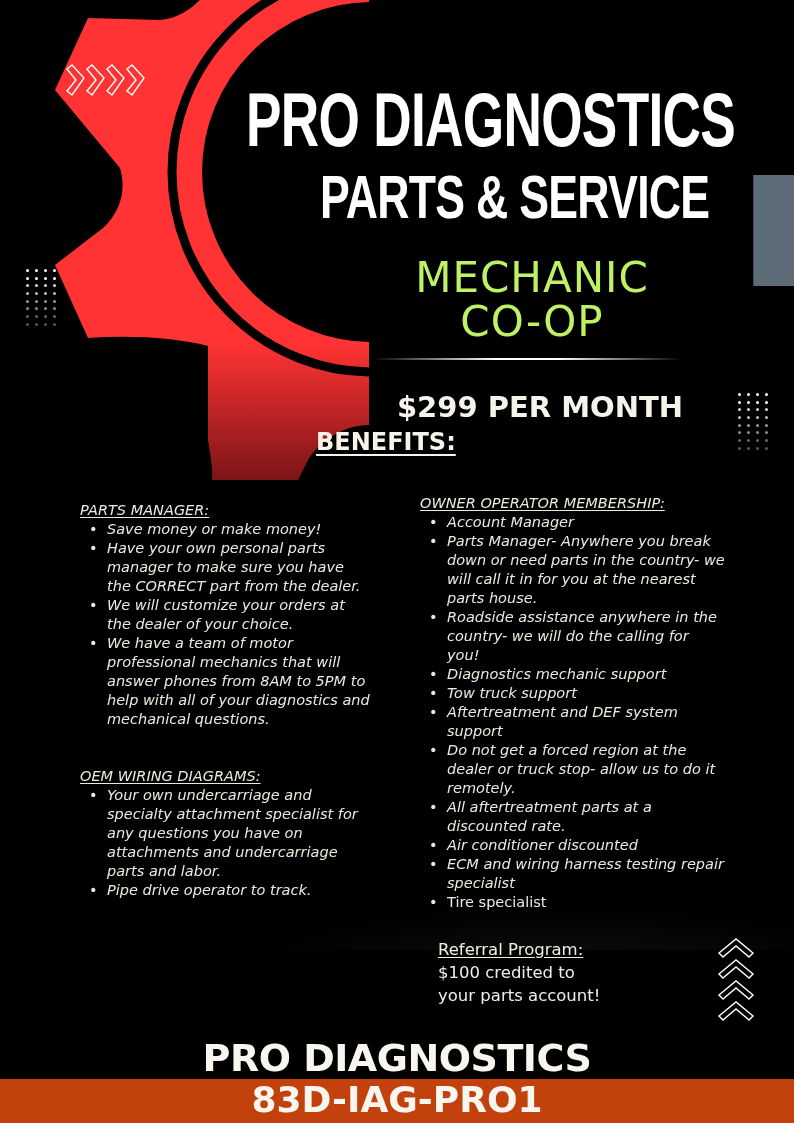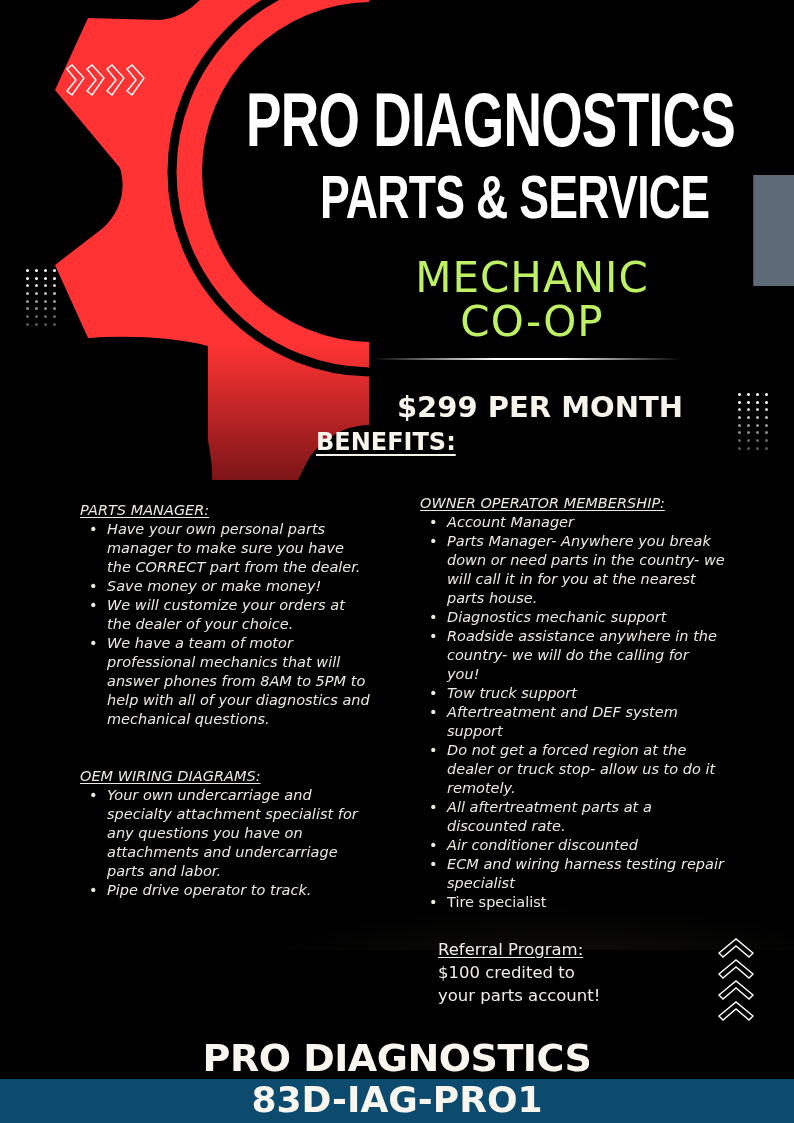--- a/index.html
+++ b/index.html
@@ -74,21 +74,21 @@
   }
   .referral .ref-head { text-decoration: underline; text-underline-offset: 2px; }
   .chevrons-up { position: absolute; left: 717px; top: 938px; width: 38px; height: 86px; }
 
   .footer-name {
     position: absolute; left: 0; top: 1036px; width: 794px; text-align: center;
     font-family: "DejaVu Sans", sans-serif; font-weight: bold; font-size: 38px; line-height: 44px;
     color: #f8f6ee; letter-spacing: -0.5px;
   }
   .footer-bar {
-    position: absolute; left: 0; top: 1079px; width: 794px; height: 44px; background: #0c4a6e;
+    position: absolute; left: 0; top: 1079px; width: 794px; height: 44px; background: #c2410c;
     text-align: center; font-family: "DejaVu Sans", sans-serif; font-weight: bold;
     font-size: 36px; line-height: 42px; color: #f8f6ee;
   }
 </style>
 </head>
 <body>
 
 <div class="bg-swoosh"></div>
 
 <svg class="gear" viewBox="0 0 372 480" xmlns="http://www.w3.org/2000/svg">
@@ -288,40 +288,40 @@
   <div>CO-OP</div>
 </div>
 <div class="divider-line"></div>
 <div class="price">$299 PER MONTH</div>
 
 <div class="benefits">BENEFITS:</div>
 
 <div class="col col-left">
   <div class="sec-head">PARTS MANAGER:</div>
   <ul>
+    <li>Save money or make money!</li>
     <li>Have your own personal parts manager to make sure you have the CORRECT part from the dealer.</li>
-    <li>Save money or make money!</li>
     <li>We will customize your orders at the dealer of your choice.</li>
     <li>We have a team of motor professional mechanics that will answer phones from 8AM to 5PM to help with all of your diagnostics and mechanical questions.</li>
   </ul>
   <div class="gap"></div>
   <div class="sec-head">OEM WIRING DIAGRAMS:</div>
   <ul>
     <li>Your own undercarriage and specialty attachment specialist for any questions you have on attachments and undercarriage parts and labor.</li>
     <li>Pipe drive operator to track.</li>
   </ul>
 </div>
 
 <div class="col col-right">
   <div class="sec-head">OWNER OPERATOR MEMBERSHIP:</div>
   <ul>
     <li>Account Manager</li>
     <li>Parts Manager- Anywhere you break down or need parts in the country- we will call it in for you at the nearest parts house.</li>
+    <li>Roadside assistance anywhere in the country- we will do the calling for you!</li>
     <li>Diagnostics mechanic support</li>
-    <li>Roadside assistance anywhere in the country- we will do the calling for you!</li>
     <li>Tow truck support</li>
     <li>Aftertreatment and DEF system support</li>
     <li>Do not get a forced region at the dealer or truck stop- allow us to do it remotely.</li>
     <li>All aftertreatment parts at a discounted rate.</li>
     <li>Air conditioner discounted</li>
     <li>ECM and wiring harness testing repair specialist</li>
     <li class="upright">Tire specialist</li>
   </ul>
 </div>
 

